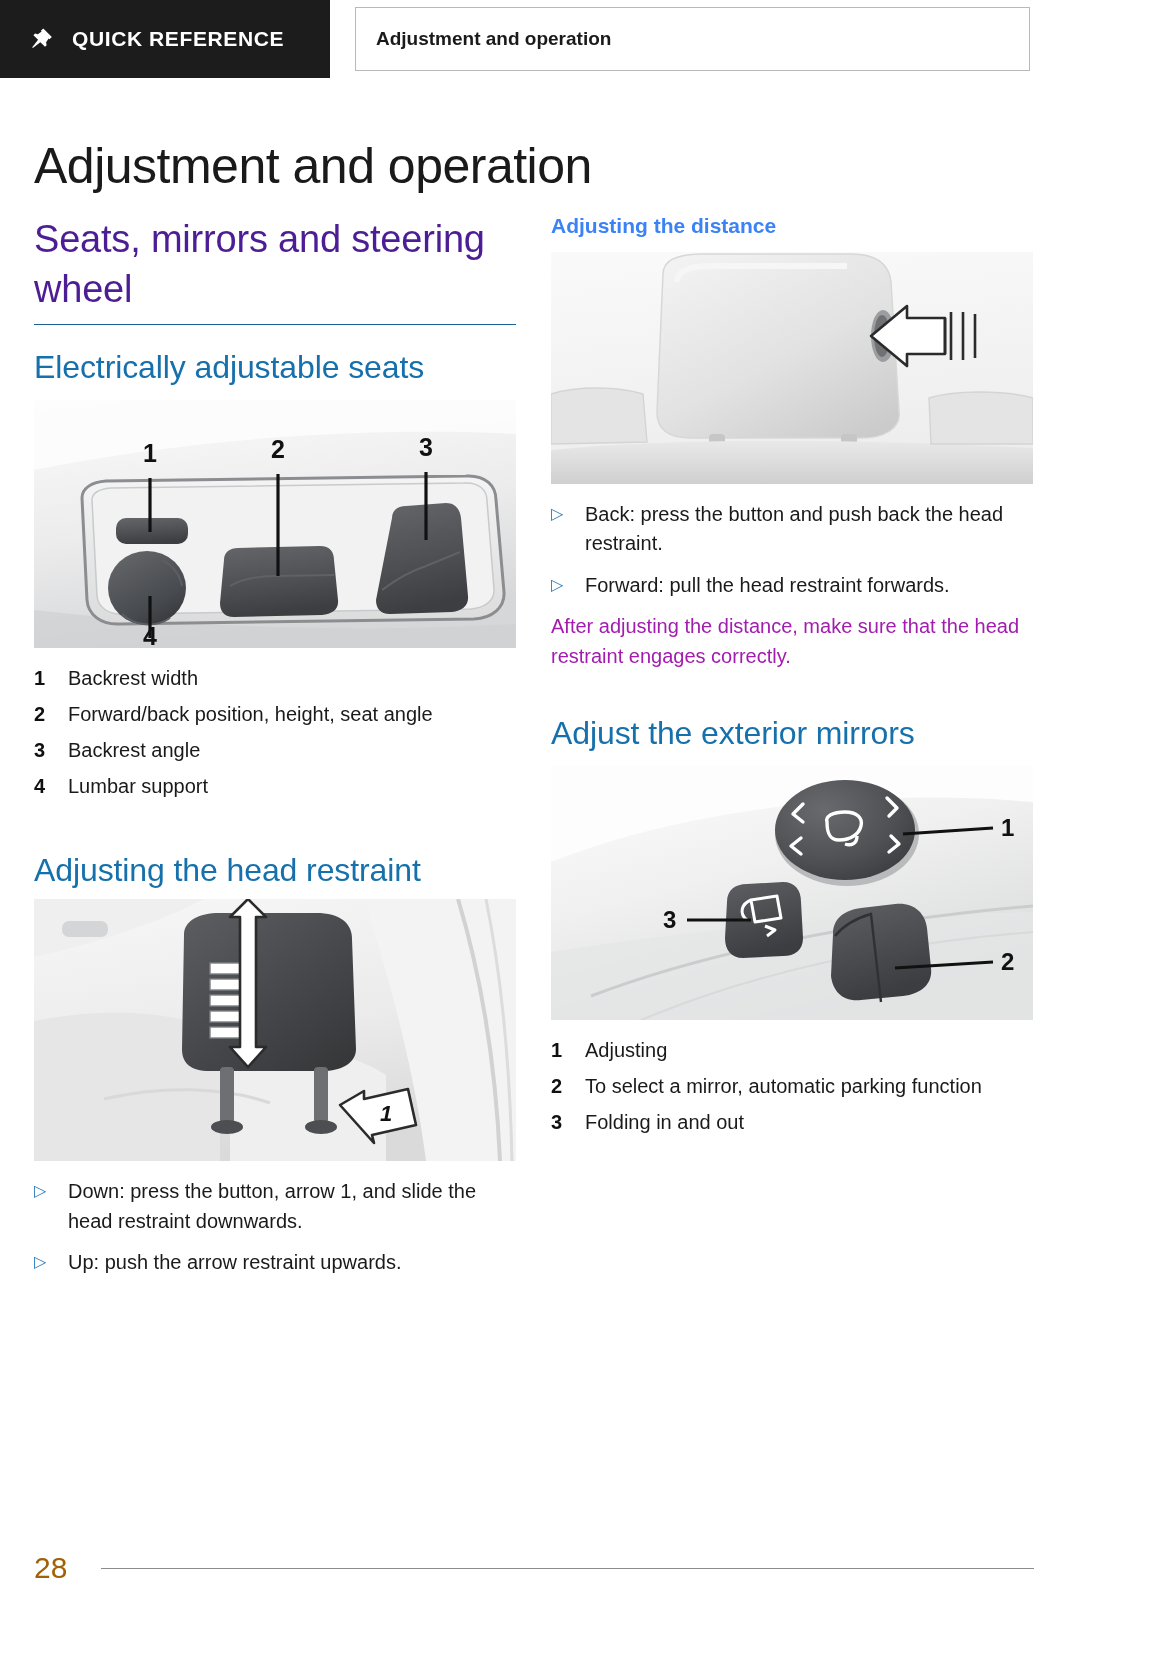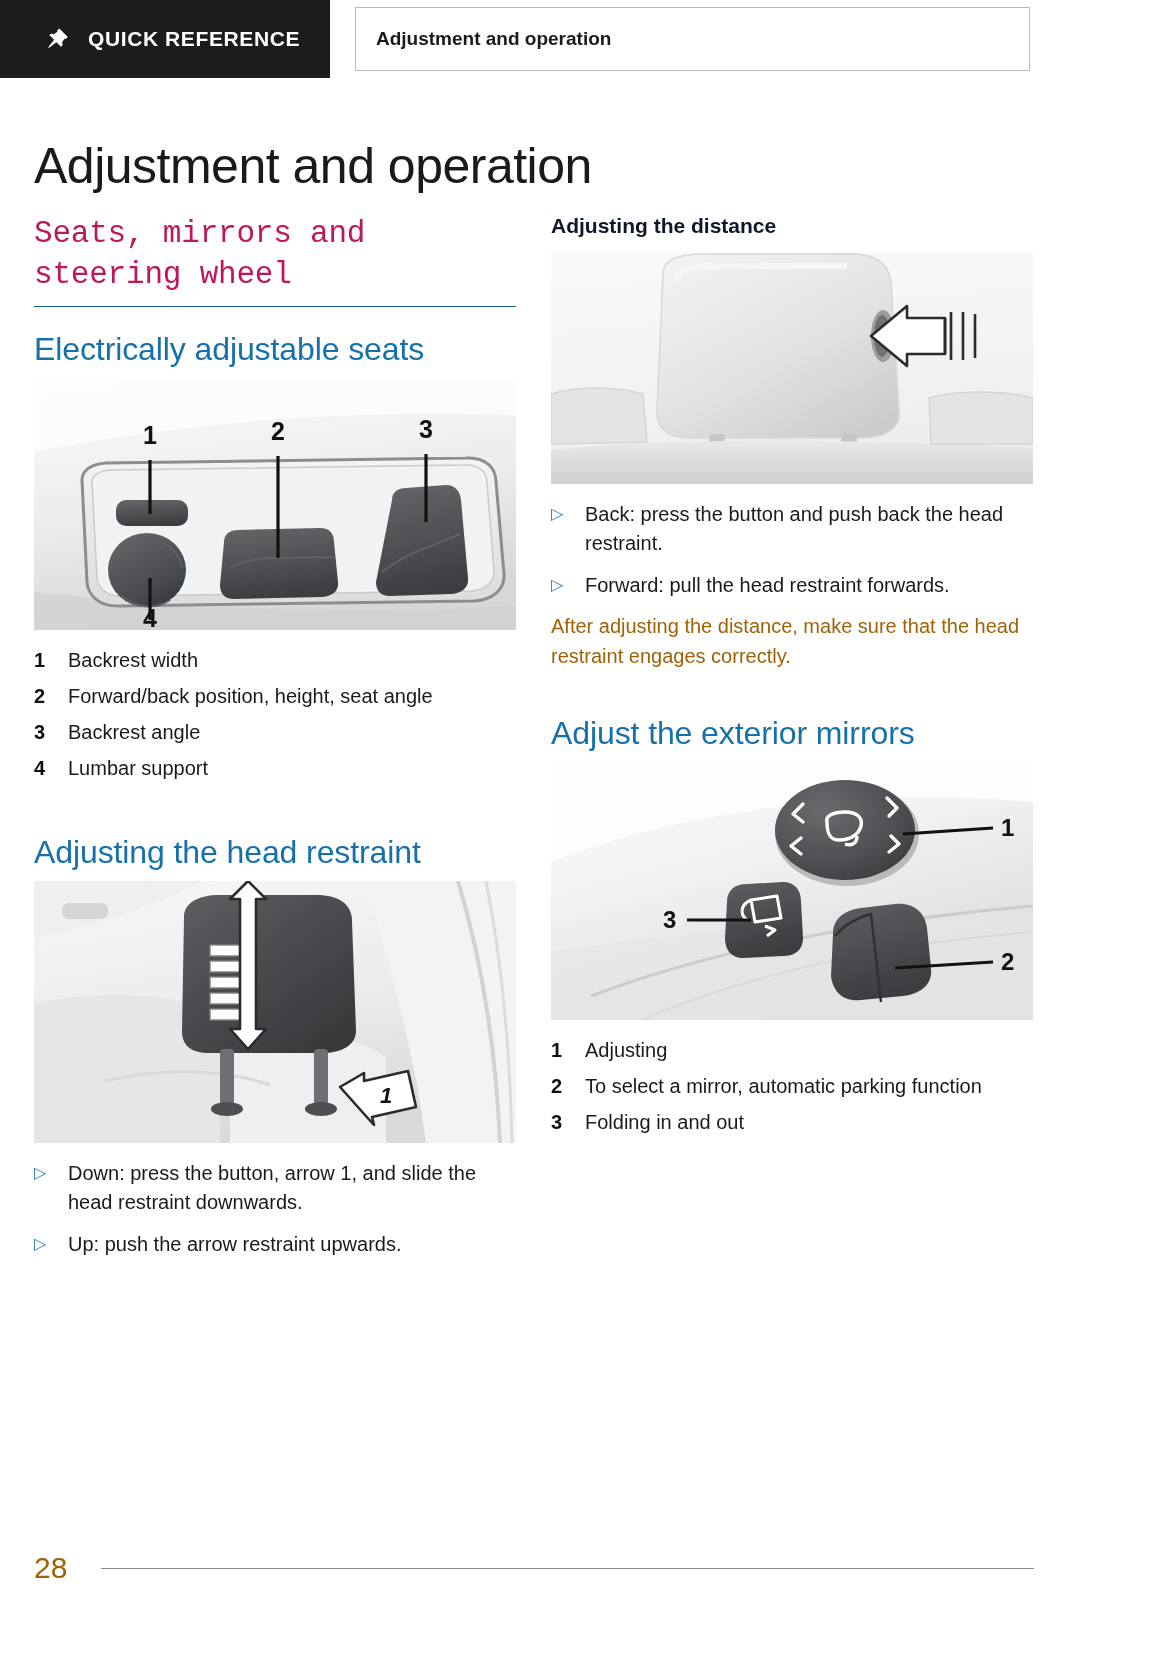--- a/index.html
+++ b/index.html
@@ -24,21 +24,21 @@
     height: 78px;
   }
   .header-tab {
     position: absolute;
     top: 0; left: 0;
     width: 330px;
     height: 78px;
     background: #1c1c1c;
     display: flex;
     align-items: center;
-    padding-left: 44px;
+    padding-left: 28px;
     box-sizing: border-box;
   }
   .pin-icon {
     width: 26px;
     height: 26px;
     flex: 0 0 auto;
     margin-right: 18px;
     display: block;
   }
   .header-tab-label {
@@ -83,45 +83,44 @@
   .col {
     position: absolute;
     top: 214px;
     width: 482px;
   }
   .col-left  { left: 34px; }
   .col-right { left: 551px; }
 
   
   .h1-blue {
-    font-size: 31px;
+    font-size: 38px;
     line-height: 1.32;
-    color: #be185d;
+    color: #4c1d95;
     font-weight: normal;
     margin: 0 0 10px 0;
     letter-spacing: -0.2px;
-    font-family: Liberation Mono, monospace;
   }
   .rule-blue {
     border: 0;
     border-top: 1.5px solid #1a5f96;
     margin: 0 0 24px 0;
     width: 482px;
   }
   .h2-blue {
     font-size: 32px;
     color: #1670ab;
     font-weight: normal;
     margin: 0 0 14px 0;
     letter-spacing: -0.1px;
   }
   .h2-blue.tight { margin-bottom: 10px; }
   .h3-muted {
     font-size: 21px;
-    color: #0f172a;
+    color: #3b82f6;
     font-weight: bold;
     margin: 0 0 14px 0;
   }
   .spacer-md { height: 44px; }
 
   
   .figure {
     width: 482px;
     position: relative;
     overflow: hidden;
@@ -172,21 +171,21 @@
     color: #2a7ab5;
     font-size: 16px;
     line-height: 1.75;
   }
   .tri-list .txt { flex: 1 1 auto; }
 
   .body-para {
     font-size: 20px;
     line-height: 1.47;
     margin: 0;
-    color: #a16207;
+    color: #a21caf;
   }
 
   
   .footer {
     position: absolute;
     left: 34px;
     bottom: 68px;
     width: 1000px;
     display: flex;
     align-items: center;

